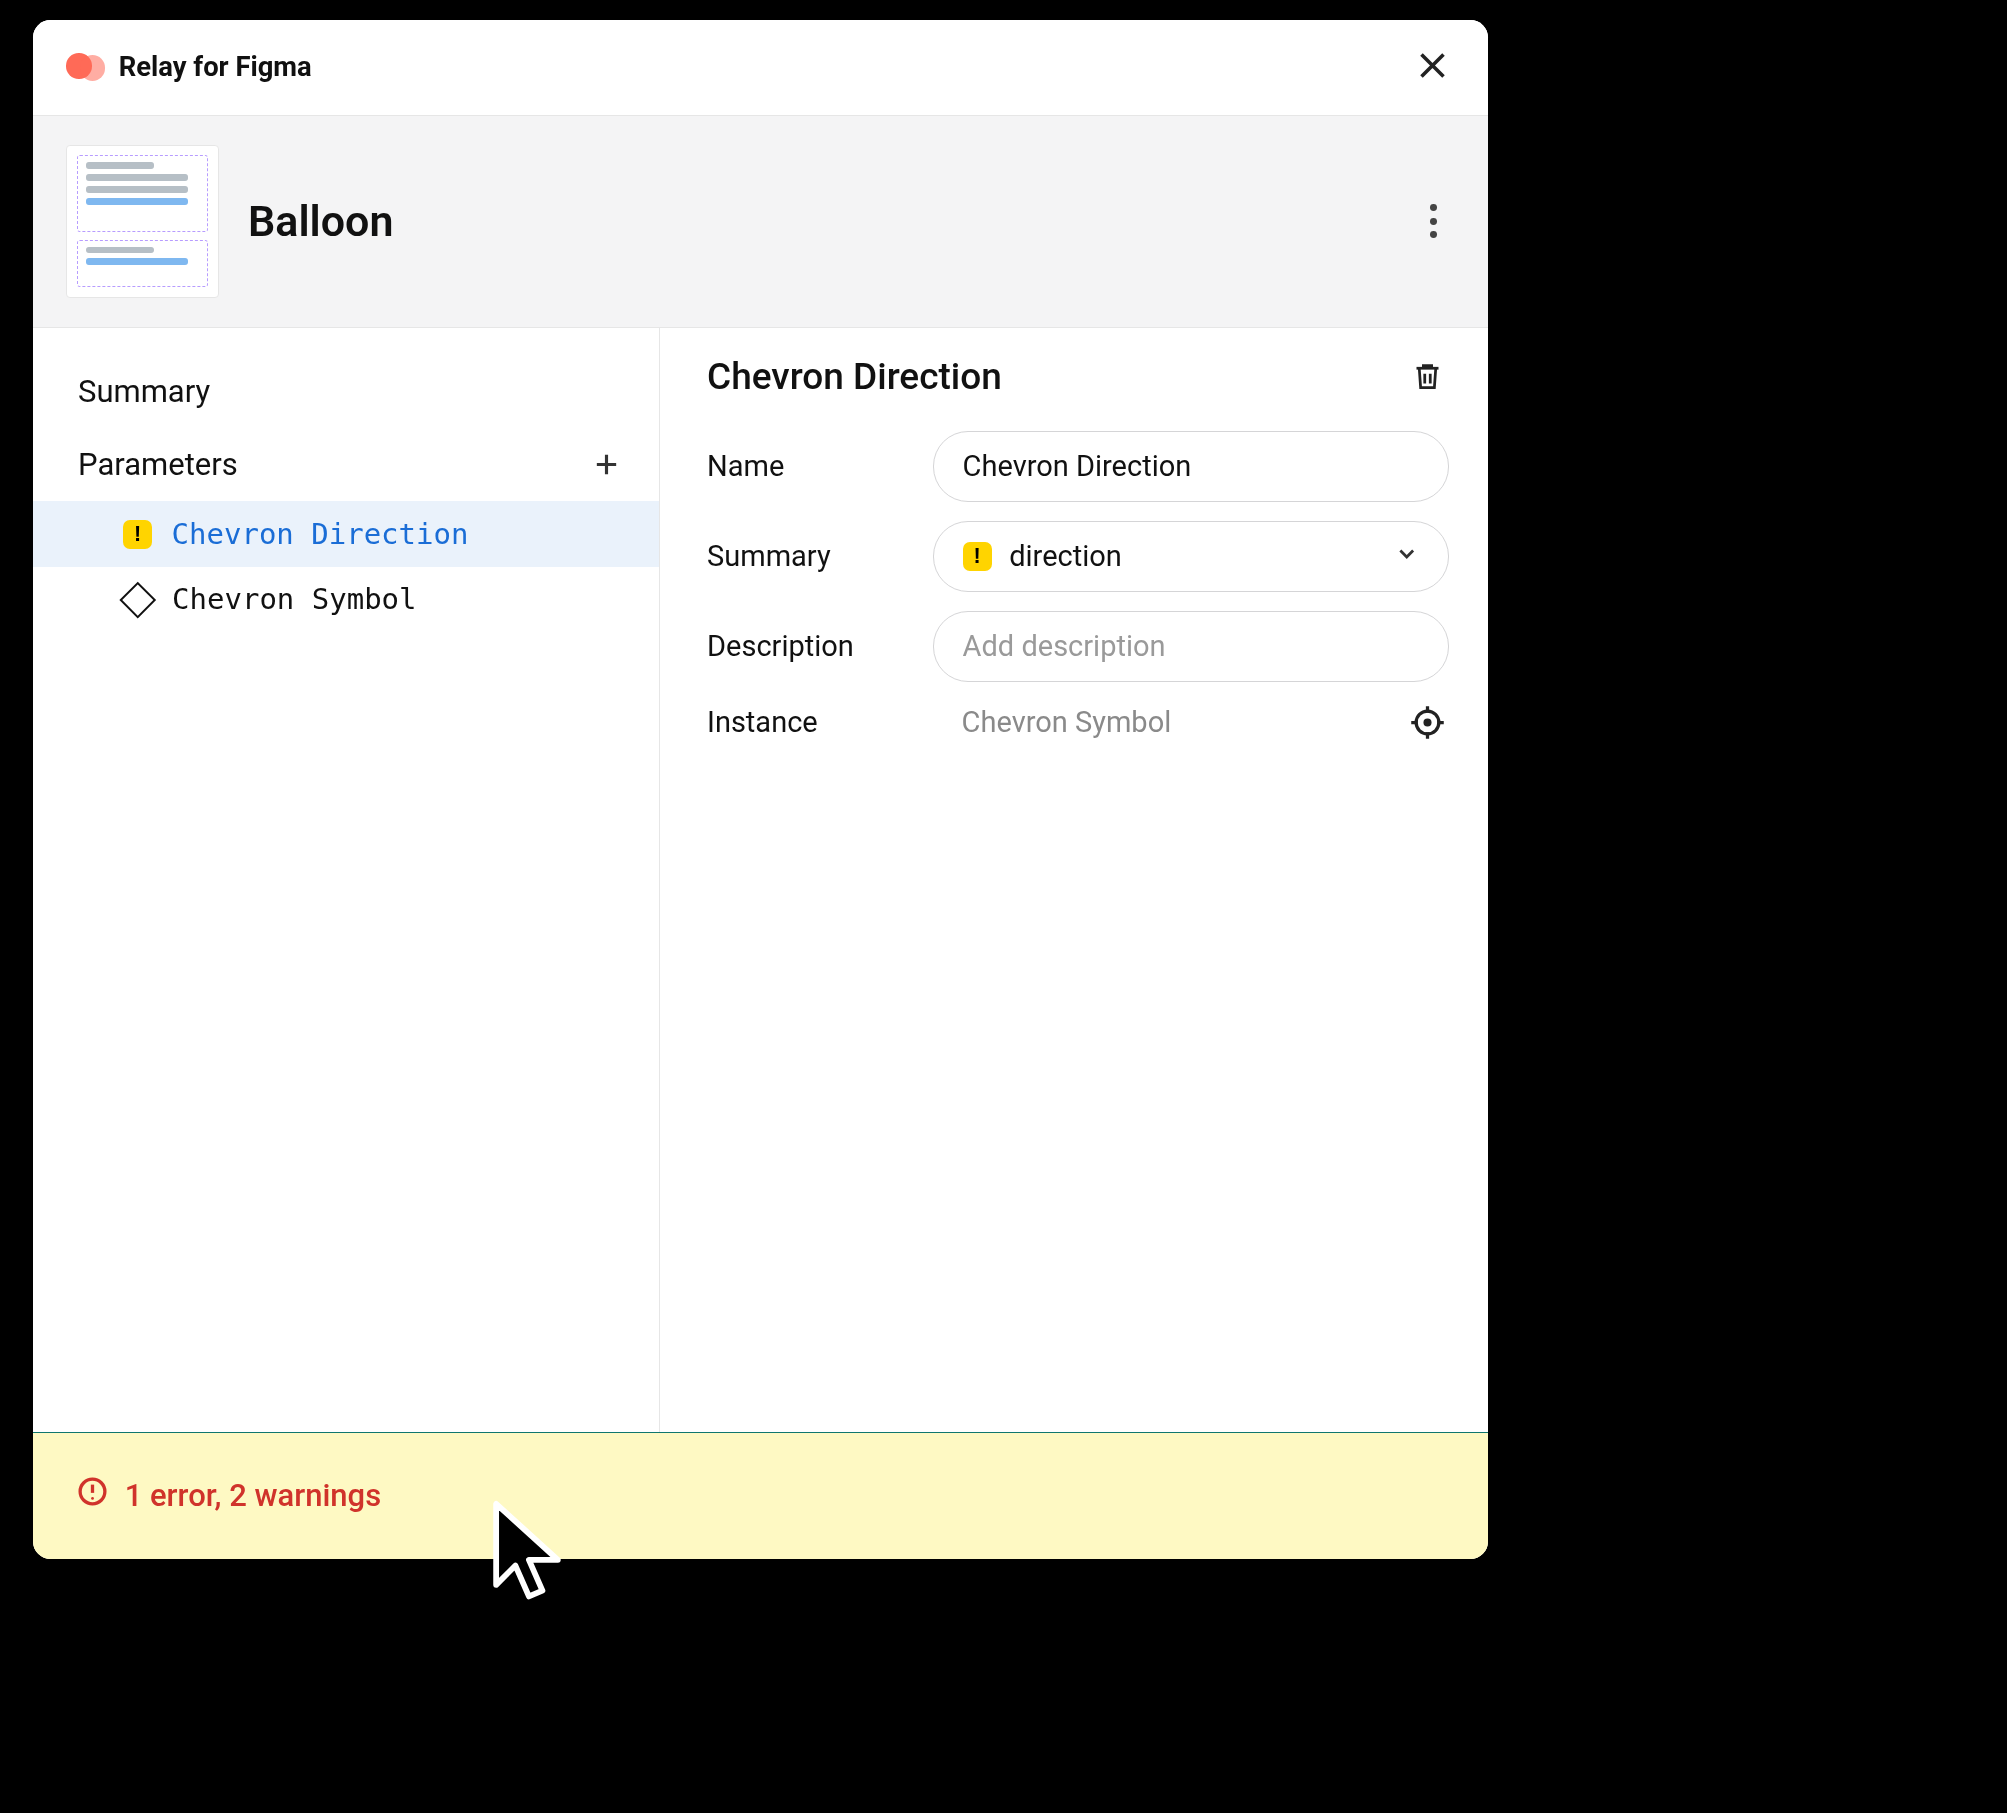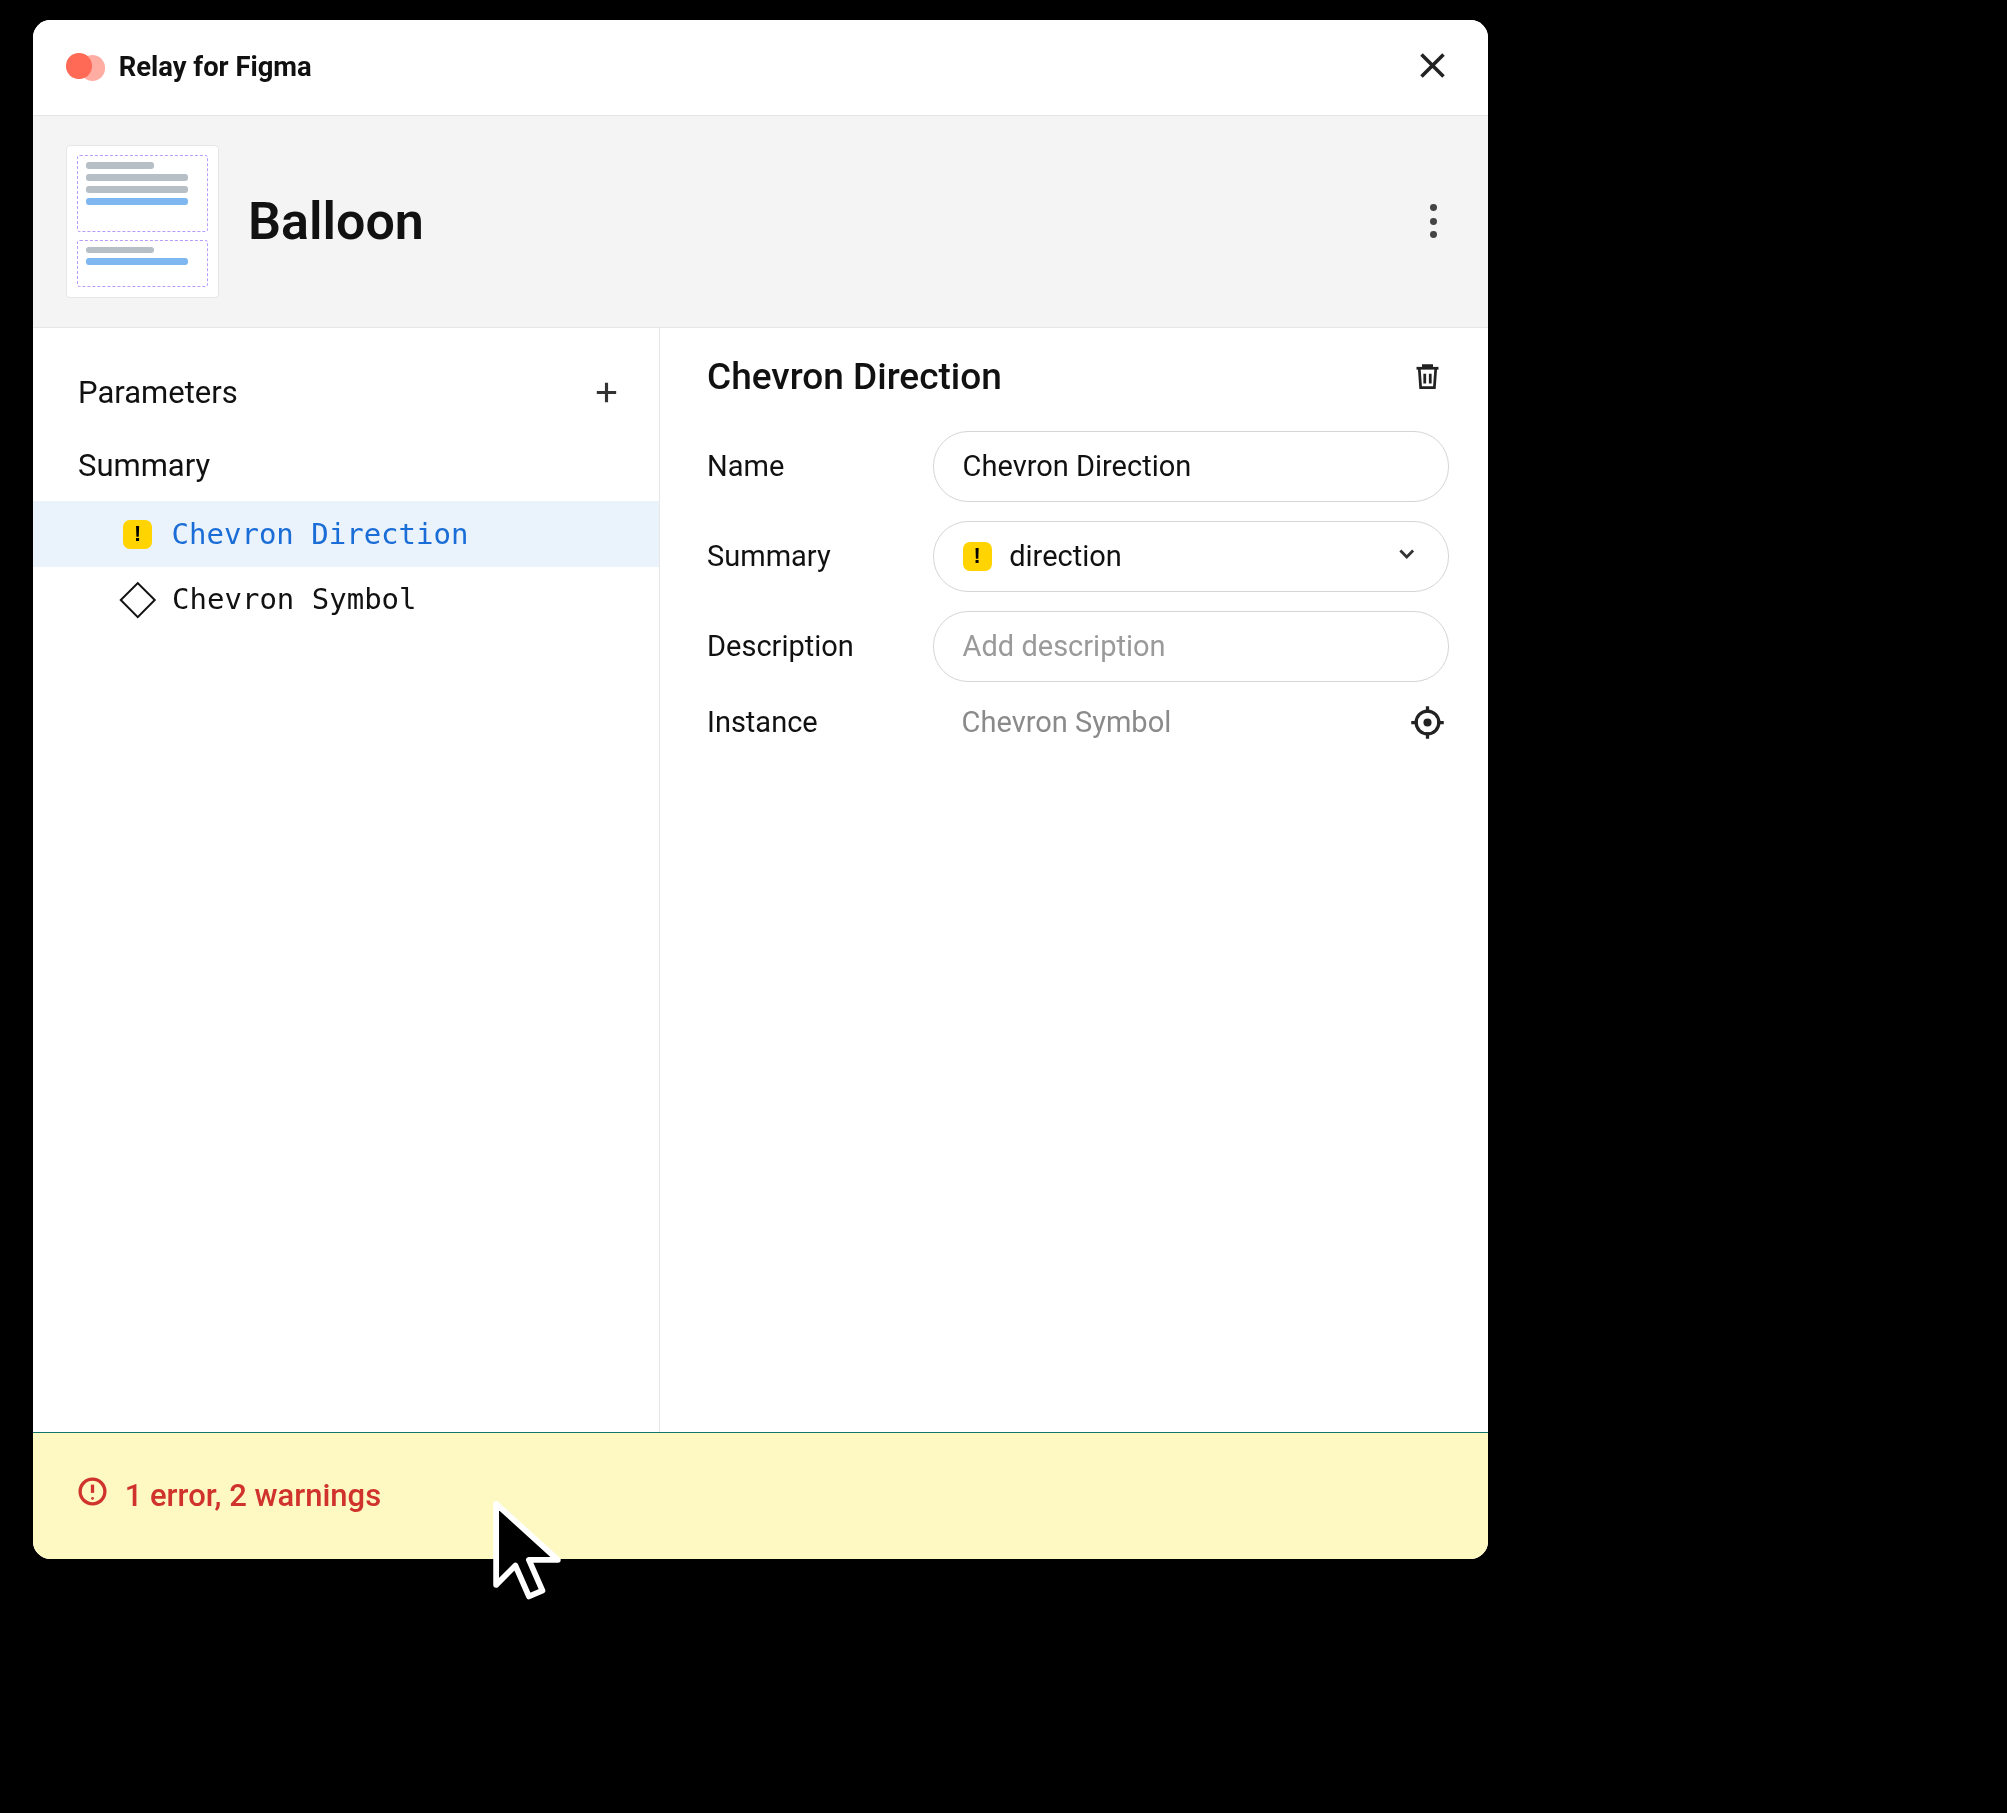--- a/index.html
+++ b/index.html
@@ -55,21 +55,21 @@
     border-radius: 2.9px;
     padding: 5.9px 7.8px;
     background: #fff;
   }
   .comp-thumb .card.big { flex: 3; }
   .comp-thumb .card.small { flex: 1.6; }
   .comp-thumb .line { height: 6.9px; background: #b6bfc6; border-radius: 2.9px; margin-bottom: 4.9px; }
   .comp-thumb .line.w60 { width: 60%; }
   .comp-thumb .line.w90 { width: 90%; }
   .comp-thumb .line.blue { background: #7fb8f0; }
-  .comp-title { font-size: 52px; font-weight: 600; color: #111; }
+  .comp-title { font-size: 43px; font-weight: 600; color: #111; }
   .comp-header .spacer { flex: 1; }
   .kebab { width: 43px; height: 43px; display: flex; flex-direction: column; align-items: center; justify-content: center; gap: 6.9px; cursor: pointer; }
   .kebab span { width: 6.9px; height: 6.9px; background: #444; border-radius: 50%; }
 
   
   .body {
     flex: 1; display: flex;
     min-height: 0;
   }
   .left {
@@ -221,30 +221,30 @@
         <span></span>
           <span></span>
           <span></span>
       </div>
     </div>
 
     <div class="body">
       <div class="left">
 
         <div class="sec-row">
+          <div class="label">Summary</div>
+        </div>
+
+        <div class="sec-row">
           <div class="label">Parameters</div>
           <div class="plus-btn">
             <svg viewBox="0 0 24 24">
                 <path d="M12 4v16M4 12h16" fill="none"></path>
               </svg>
           </div>
-        </div>
-
-        <div class="sec-row">
-          <div class="label">Summary</div>
         </div>
 
         <div class="list-item selected">
           <div class="warn-chip">!</div>
           <span>Chevron Direction</span>
         </div>
 
 
         <div class="list-item" style="color:#111;">
           <div class="diamond"></div>

